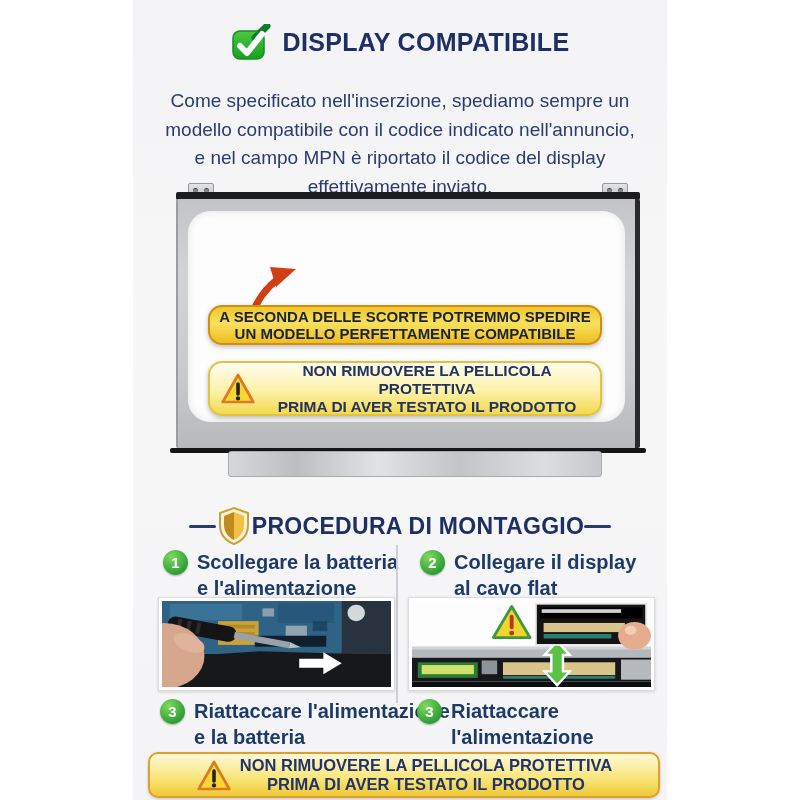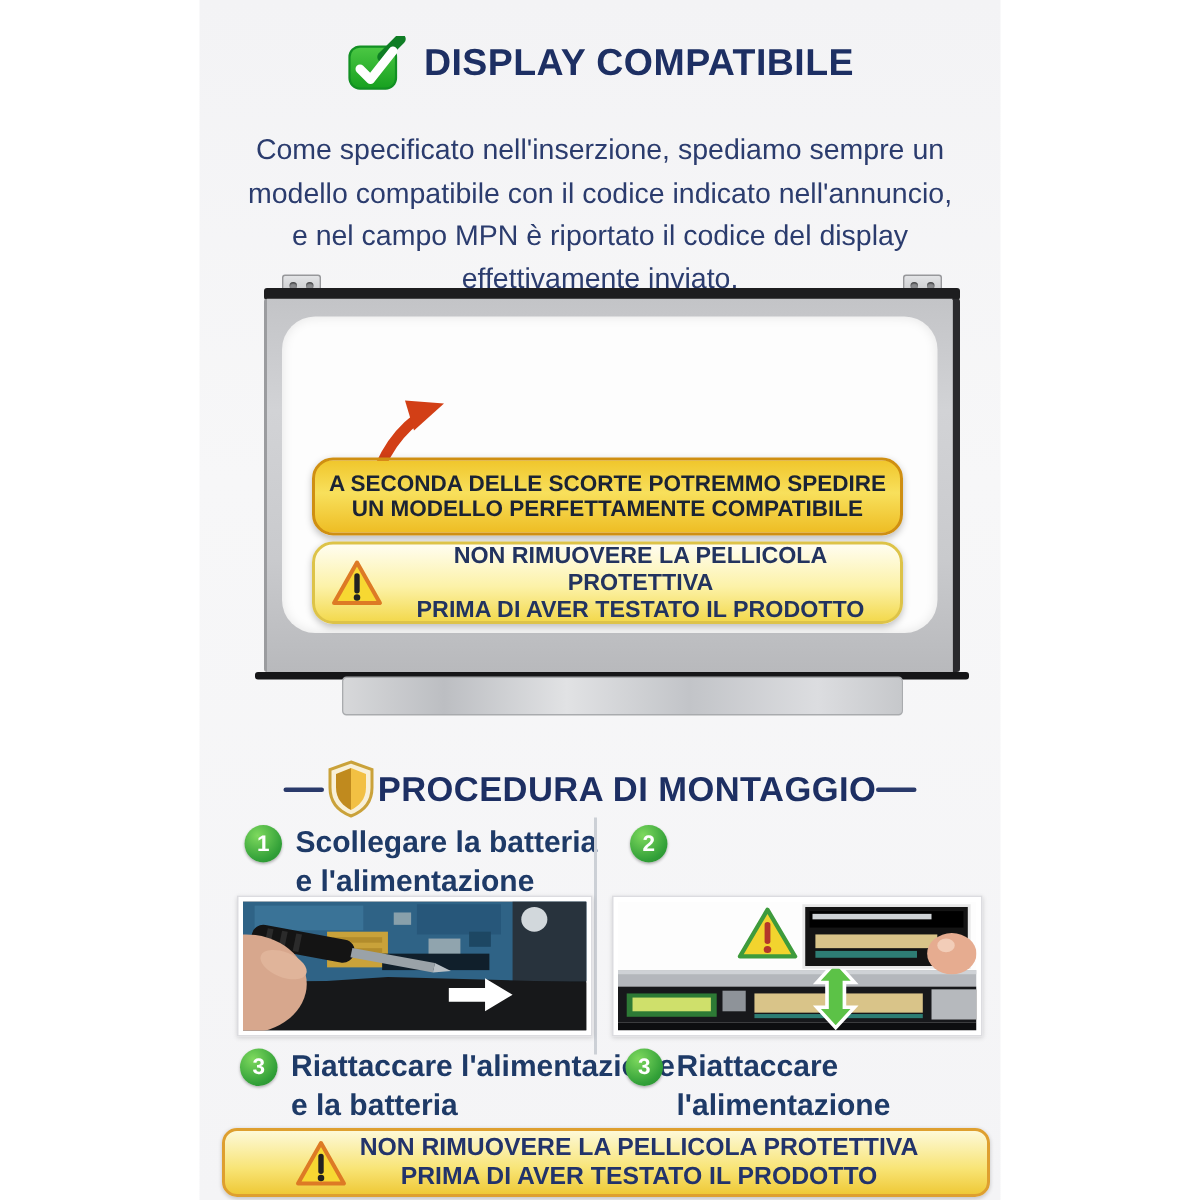--- a/index.html
+++ b/index.html
@@ -45,21 +45,21 @@
     border:1px solid #a9abae;
   }
   .red-arrow{position:absolute;left:48px;top:78px;width:80px;height:80px;}
 
   .panel-banner{
     position:absolute;left:32px;width:394px;box-sizing:border-box;border-radius:14px;
     display:flex;align-items:center;justify-content:center;gap:8px;text-align:center;
     box-shadow:0 2px 5px rgba(0,0,0,.25);
   }
   .banner-stock{
-    top:122px;height:52px;border:2px solid #cf8f12;
+    top:122px;height:40px;border:2px solid #cf8f12;
     background:linear-gradient(180deg,#f0c62c,#f8e05c 45%,#eebd24);
     font-size:15px;font-weight:700;color:#1b2334;
   }
   .banner-film{
     top:178px;height:55px;border:2px solid #ddc348;
     background:linear-gradient(180deg,#fffdf0,#fcf2a8 55%,#f3d94e);
     font-size:15.5px;font-weight:700;color:#22335f;padding:0 10px;
   }
   .warn-icon{width:36px;height:33px;flex:0 0 auto;}
 
@@ -175,20 +175,22 @@
     <span class="step-num">
         <span>1</span>
       </span>
     <span class="step-text pre">Scollegare la batteria
 e l'alimentazione</span>
   </div>
   <div class="step step-2">
     <span class="step-num">
         <span>2</span>
       </span>
+    <span class="step-text pre">Collegare il display
+al cavo flat</span>
   </div>
 
   <div class="col-divider"></div>
 
   <div class="photo photo-left">
     <svg viewBox="0 0 237 94" preserveAspectRatio="none" aria-hidden="true">
       <rect width="237" height="94" fill="#191a1c"></rect>
       <rect x="0" y="0" width="237" height="58" fill="#2f6386"></rect>
       <rect x="8" y="3" width="75" height="18" fill="#3a7397"></rect>
       <rect x="120" y="2" width="58" height="22" fill="#27577a"></rect>

